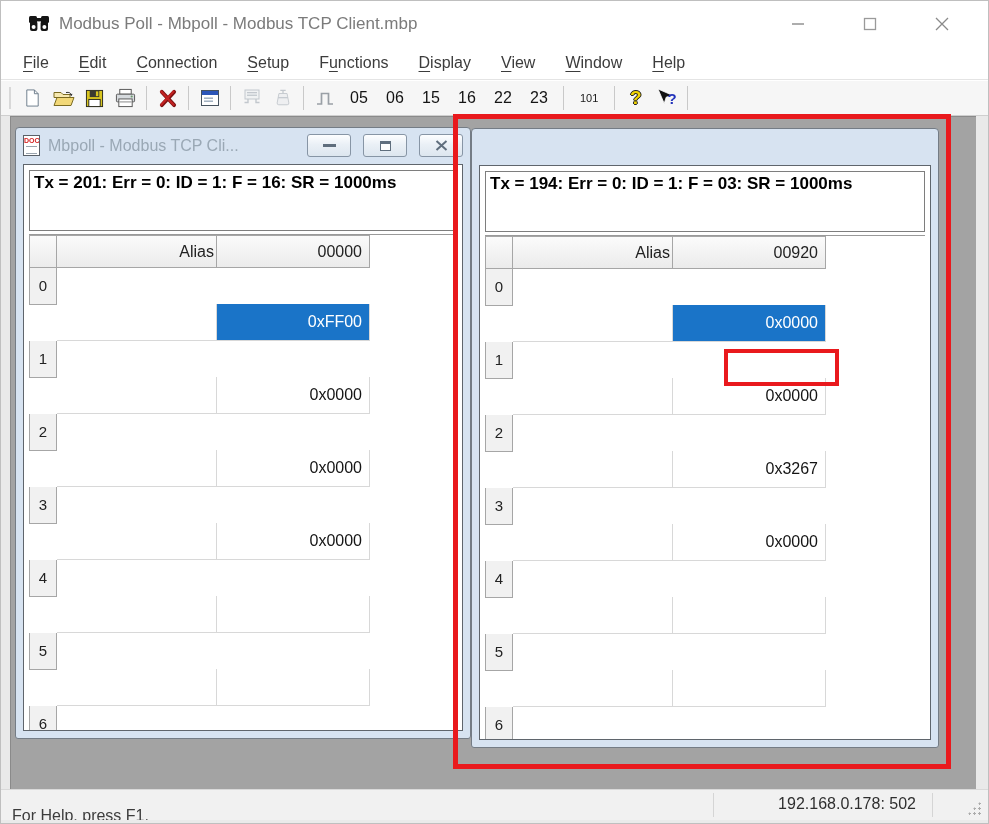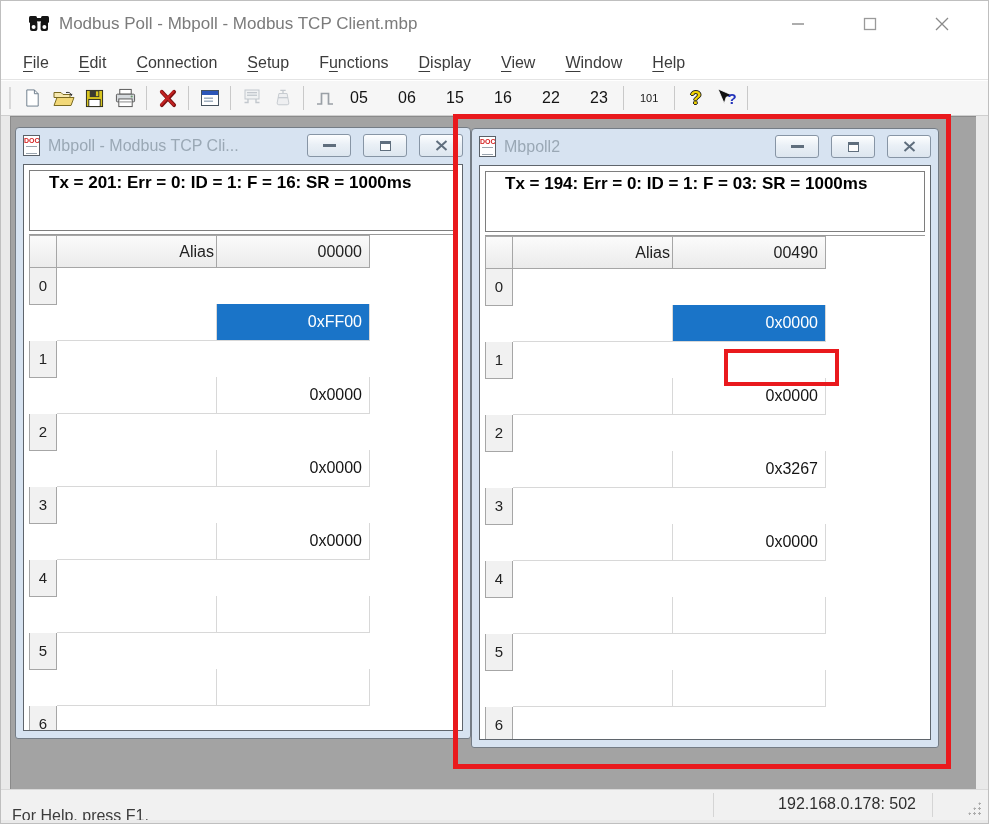--- a/index.html
+++ b/index.html
@@ -22,21 +22,21 @@
   .menu-item { cursor:default; white-space:nowrap; }
   .menu-item .ul { text-decoration:underline; text-underline-offset:3px; }
 
   
   .toolbar { position:absolute; top:80px; left:0; right:0; height:35px; background:#f6f6f6;
              border-bottom:1px solid #cfcfcf; display:flex; align-items:center; }
   .tb-grip { width:2px; height:22px; background:#d8d8d8; margin:0 6px 0 8px; }
   .tb-btn { width:31px; height:28px; display:flex; align-items:center; justify-content:center; }
   .tb-btn.disabled { opacity:.55; }
   .tb-sep { width:1px; height:24px; background:#c9c9c9; margin:0 5px; }
-  .fn-group { display:flex; gap:28px; margin:0 9px; font-size:16px; color:#141414; }
+  .fn-group { display:flex; gap:16px; margin:0 9px; font-size:16px; color:#141414; }
   .fn-btn { min-width:20px; text-align:center; }
   .reg-btn { font-size:11px; color:#1a1a1a; margin:0 11px; }
   .help-q { font-size:19px; font-weight:bold; color:#f2d400;
             text-shadow:-1px 0 #222,1px 0 #222,0 -1px #222,0 1px #222; }
 
   
   .mdi { position:absolute; top:115px; left:0; right:0; height:673px; background:#e9e9e9; }
   .mdi-client { position:absolute; left:9px; top:0; right:12px; bottom:0; background:#a3a3a3;
                 border-top:1px solid #8a8a8a; border-left:1px solid #8a8a8a; }
 
@@ -54,21 +54,21 @@
   .cw-buttons { margin-left:auto; display:flex; gap:12px; }
   .cw-btn { width:44px; height:23px; border:1px solid #8795a5; border-radius:3px;
             background:linear-gradient(#fdfeff,#eaf0f6 45%,#dde6ef);
             display:flex; align-items:center; justify-content:center; }
   .g-min { width:13px; height:3px; background:#5f6e7d; }
   .g-restore { width:11px; height:10px; border:1px solid #5f6e7d; border-top:3px solid #5f6e7d;
                background:#fdfdfd; }
   .cw-content { position:absolute; left:7px; right:7px; top:36px; bottom:7px; background:#fff;
                 border:1px solid #5f656c; padding:5px; overflow:hidden; }
   .statusline { border:1px solid #7e7e7e; height:61px; font-weight:bold; font-size:17px;
-                color:#000; padding:2px 19px; white-space:nowrap; overflow:hidden; }
+                color:#000; padding:2px 4px; white-space:nowrap; overflow:hidden; }
   .grid-area { margin-top:3px; border-top:1px solid #9a9a9a; }
   .g-row { display:flex; }
   .c { font-size:16px; color:#141414; overflow:hidden; white-space:nowrap; }
   .c-idx { width:28px; }
   .c-alias { width:160px; }
   .c-val { width:153px; text-align:right; padding-right:7px; }
   .g-row.h .c { height:33px; line-height:31px; background:linear-gradient(#fbfbfb,#ebebeb);
                 border:1px solid #a6a6a6; border-left:none; color:#222; }
   .g-row.h .c-idx { border-left:1px solid #a6a6a6; }
   .g-row.h .c-alias { text-align:right; padding-right:2px; }
@@ -313,44 +313,27 @@
             <div class="g-row b">
               <div class="c c-idx">9</div>
               <div class="c c-alias"></div>
               <div class="c c-val"></div>
             </div>
           </div>
       </div>
     </div>
 
     <div class="child-window" id="cw1" style="left:470px; top:12px; width:468px; height:620px; z-index:2;">
-      <div class="cw-titlebar">
-        <div class="doc-icon">DOC</div>
-        <span class="cw-title">Mbpoll2</span>
-        <div class="cw-buttons">
-          <div class="cw-btn">
-              <span class="g-min"></span>
-            </div>
-          <div class="cw-btn">
-              <span class="g-restore"></span>
-            </div>
-          <div class="cw-btn">
-            <svg width="13" height="11">
-                <path d="M1.5 1 L11.5 10 M11.5 1 L1.5 10" stroke="#5f6e7d" stroke-width="2"></path>
-              </svg>
-          </div>
-        </div>
-      </div>
       <div class="cw-content">
         <div class="statusline">Tx = 194: Err = 0: ID = 1: F = 03: SR = 1000ms</div>
         <div class="grid-area">
             <div class="g-row h">
               <div class="c c-idx"></div>
               <div class="c c-alias">Alias</div>
-              <div class="c c-val">00490</div>
+              <div class="c c-val">00920</div>
             </div>
             <div class="g-row b">
               <div class="c c-idx">0</div>
               <div class="c c-alias"></div>
               <div class="c c-val sel">0x0000</div>
             </div>
             <div class="g-row b">
               <div class="c c-idx">1</div>
               <div class="c c-alias"></div>
               <div class="c c-val">0x0000</div>

